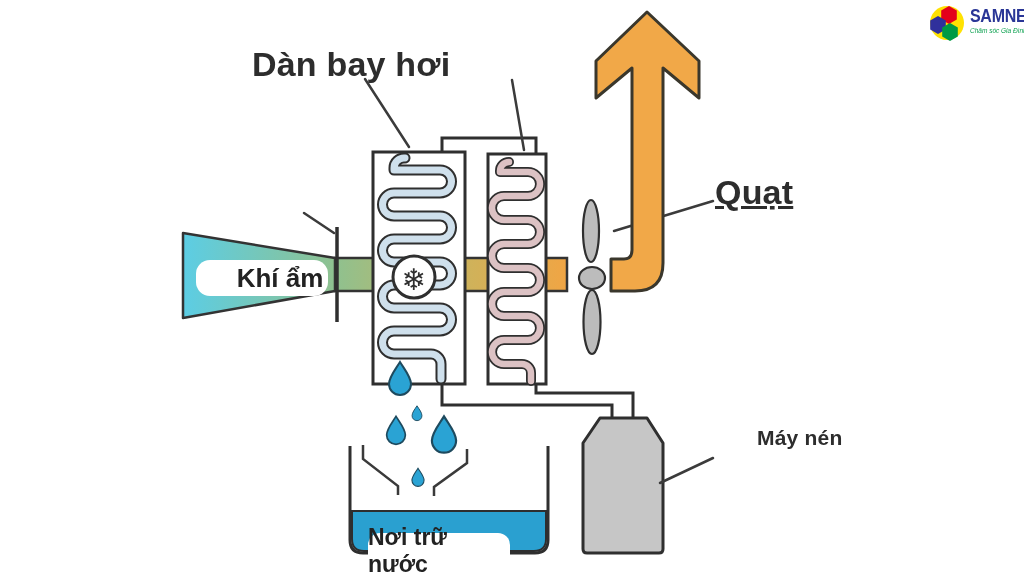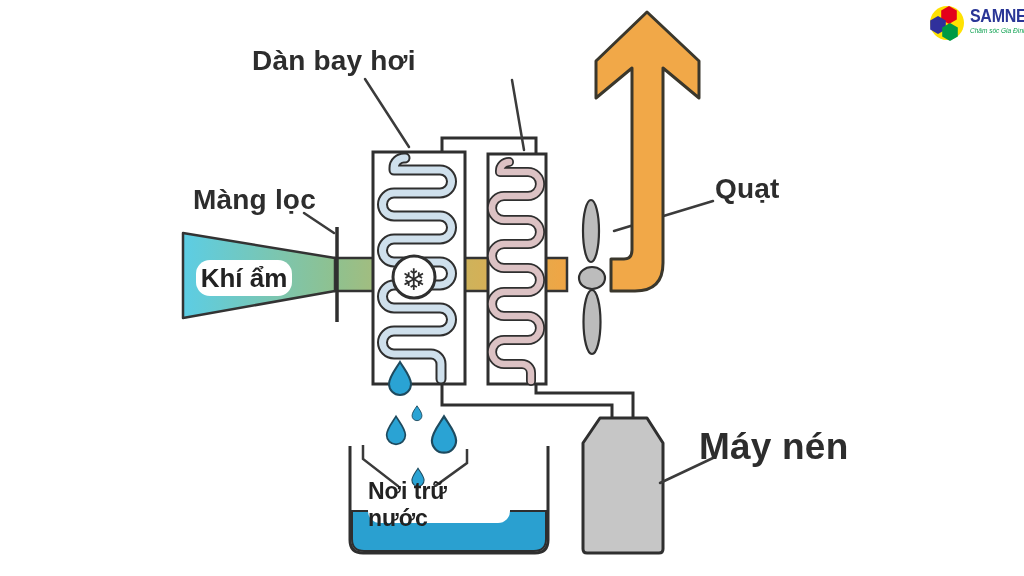--- a/index.html
+++ b/index.html
@@ -3,36 +3,36 @@
 <meta charset="utf-8">
 <style>
   html,body{margin:0;padding:0;background:#e9e9e9;}
   #stage{
     position:relative;width:1024px;height:576px;margin:0 auto;
     background:#ffffff;overflow:hidden;
     font-family:"Liberation Sans","DejaVu Sans",sans-serif;
   }
   #diagram-svg{position:absolute;left:0;top:0;}
   .lbl{
-    position:absolute;color:#2d2d2d;font-weight:700;font-size:28px;
+    position:absolute;color:#2d2d2d;font-weight:700;font-size:34px;
     white-space:nowrap;letter-spacing:0.2px;
   }
   .pill{
     position:absolute;background:#ffffff;border-radius:14px;
     display:flex;align-items:center;justify-content:center;
     color:#222;font-weight:700;
   }
-  #khi-am-pill{left:196px;top:260px;width:96px;height:36px;font-size:26px;}
-  #noi-tru-nuoc-pill{left:368px;top:487px;width:142px;height:36px;font-size:23px;border-radius:12px;}
+  #khi-am-pill{left:196px;top:260px;width:96px;height:36px;font-size:26px;padding-left:36px;}
+  #noi-tru-nuoc-pill{left:368px;top:533px;width:142px;height:36px;font-size:23px;border-radius:12px;}
   #lbl-evaporator{left:252px;top:45px;}
   #lbl-condenser{left:431px;top:45px;}
   #lbl-dryair{left:715px;top:44px;}
-  #lbl-fan{left:715px;top:173px;}
+  #lbl-fan{left:715px;top:173px;text-decoration:underline;}
   #lbl-filter{left:193px;top:184px;}
-  #lbl-compressor{left:699px;top:426px;font-size:37px;}
+  #lbl-compressor{left:757px;top:426px;font-size:21px;}
   #logo{position:absolute;left:928px;top:3px;display:flex;align-items:flex-start;}
   #logo-text{display:flex;flex-direction:column;margin-left:2px;margin-top:5px;}
   #logo-brand{font-weight:700;font-size:16px;letter-spacing:-0.3px;line-height:16px;transform:scaleY(1.15);}
   #logo-tagline{font-size:6.5px;font-style:italic;line-height:8px;margin-top:3px;white-space:nowrap;}
 </style>
 </head>
 <body>
 
 <div id="stage">
 
@@ -121,21 +121,20 @@
     <g stroke="#3b3b3b" stroke-width="2.5" stroke-linecap="round">
       <line x1="365" y1="79" x2="409" y2="147"></line>
       <line x1="512" y1="80" x2="524" y2="150"></line>
       <line x1="304" y1="213" x2="334" y2="233"></line>
       <line x1="660" y1="483" x2="713" y2="458"></line>
     </g>
   </svg>
 
   <div class="lbl" id="lbl-evaporator">Dàn bay hơi</div>
   <div class="lbl" id="lbl-fan">Quạt</div>
-  <div class="lbl" id="lbl-filter">Màng lọc</div>
   <div class="lbl" id="lbl-compressor">Máy nén</div>
 
   <div class="pill" id="khi-am-pill">
     <span>Khí ẩm</span>
   </div>
   <div class="pill" id="noi-tru-nuoc-pill">
     <span>Nơi trữ nước</span>
   </div>
 
   <div id="logo">

